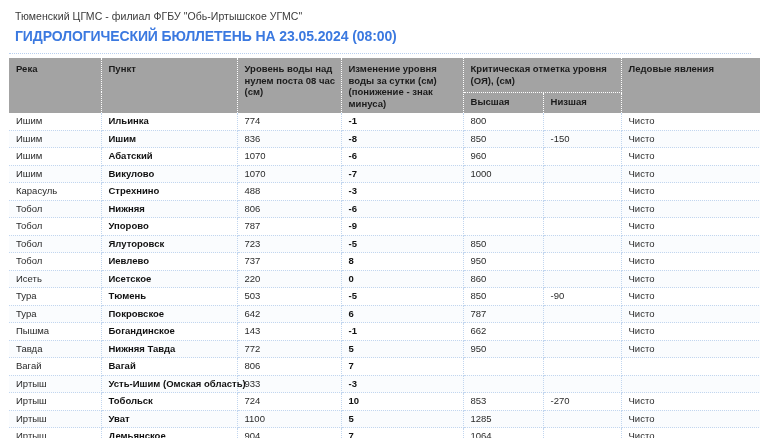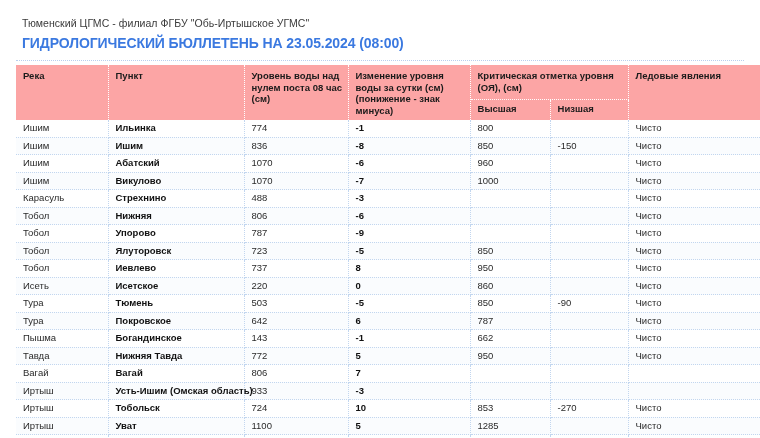--- a/index.html
+++ b/index.html
@@ -13,21 +13,21 @@
     background: #ffffff;
     font-family: "Liberation Sans", "DejaVu Sans", sans-serif;
     color: #222222;
     overflow: hidden;
   }
 
   .page {
     width: 760px;
     height: 438px;
     box-sizing: border-box;
-    padding: 12px;
+    padding: 5px;
     position: relative;
   }
 
   
   .org-line {
     font-size: 10.5px;
     color: #3a3a3a;
     padding: 4px 0 0 10px;
     letter-spacing: 0.05px;
     line-height: 14px;
@@ -61,21 +61,21 @@
 
   table.bulletin col.c-river   { width: 92px;  }
   table.bulletin col.c-point   { width: 136px; }
   table.bulletin col.c-level   { width: 104px; }
   table.bulletin col.c-change  { width: 122px; }
   table.bulletin col.c-high    { width: 80px;  }
   table.bulletin col.c-low     { width: 78px;  }
   table.bulletin col.c-ice     { width: 140px; }
 
   thead th {
-    background: #fca5a5;
+    background: #a3a3a3;
     color: #1b1b1b;
     font-size: 9.5px;
     font-weight: bold;
     text-align: left;
     vertical-align: top;
     padding: 5px 4px 4px 7px;
     border-right: 1px dotted #ffffff;
     border-bottom: 1px dotted #ffffff;
     line-height: 11.5px;
     letter-spacing: 0.02px;

